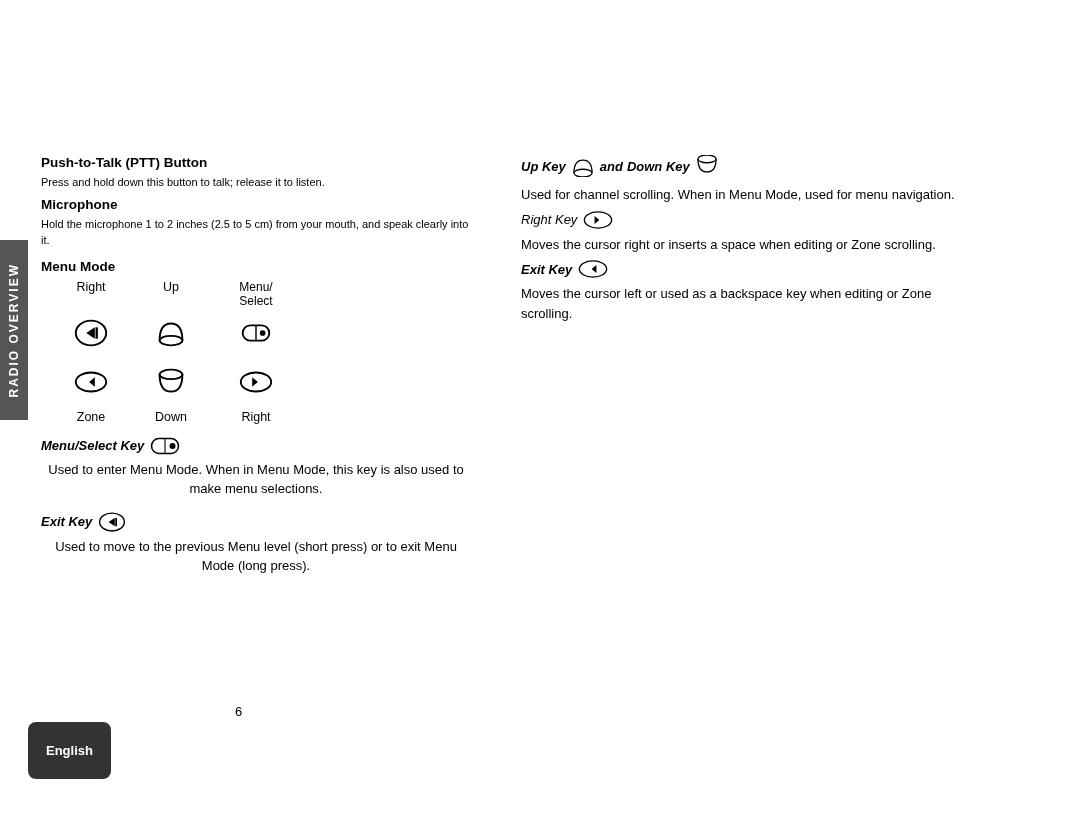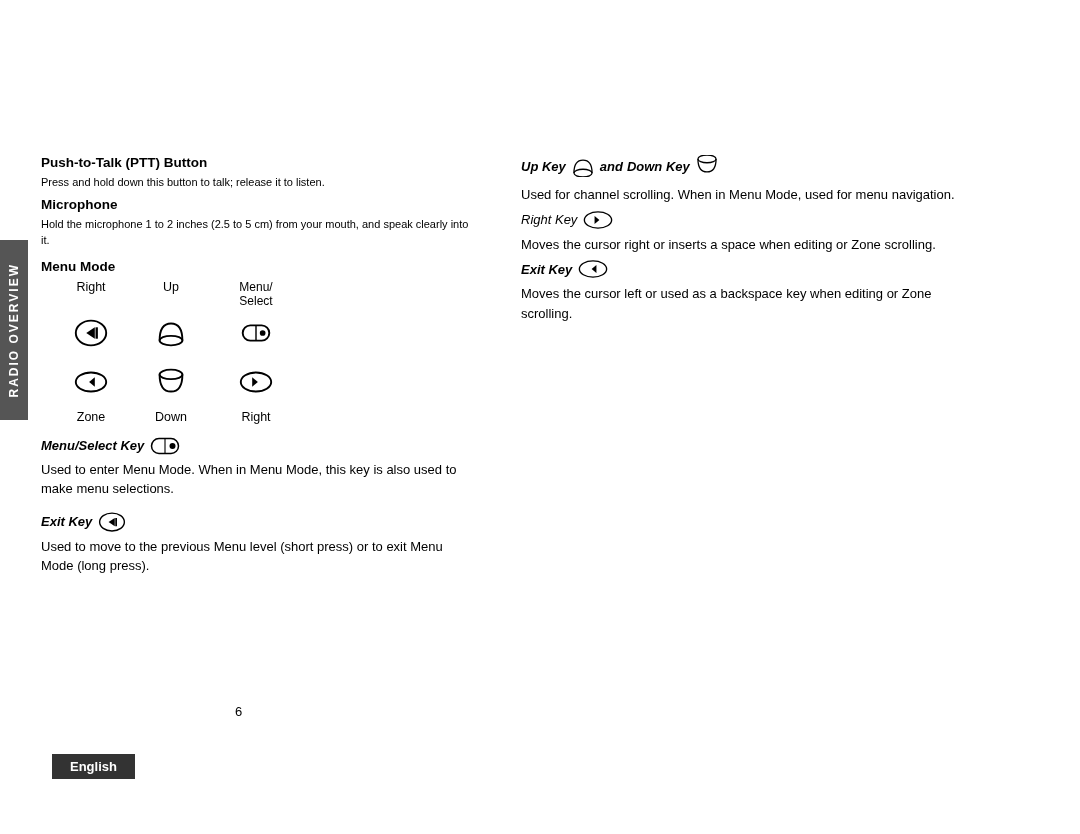--- a/index.html
+++ b/index.html
@@ -114,20 +114,21 @@
 
     
     .key-icon svg {
       width: 38px;
       height: 38px;
     }
 
     
     .key-section {
       margin-top: 12px;
+      text-align: center;
     }
 
     .key-section-title {
       font-style: italic;
       font-weight: bold;
       font-size: 13px;
       display: flex;
       align-items: center;
       gap: 6px;
       margin-bottom: 4px;
@@ -175,27 +176,28 @@
       position: absolute;
       left: 235px;
       bottom: 115px;
       font-size: 13px;
       font-weight: normal;
     }
 
     
     .english-badge {
       position: absolute;
-      left: 52px;
+      left: 28px;
       bottom: 55px;
       background: #333333;
       color: #ffffff;
       font-size: 13px;
       font-weight: bold;
-      padding: 5px 18px;
+      padding: 21px 18px;
+      border-radius: 8px;
     }
 
     
     .inline-icon {
       display: inline-flex;
       align-items: center;
       vertical-align: middle;
     }
   </style>
 </head>

